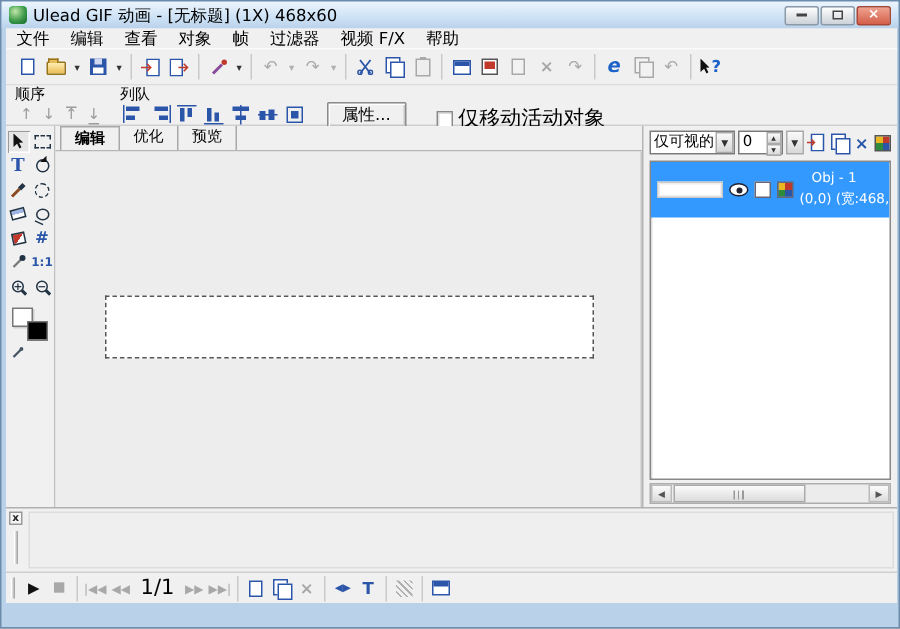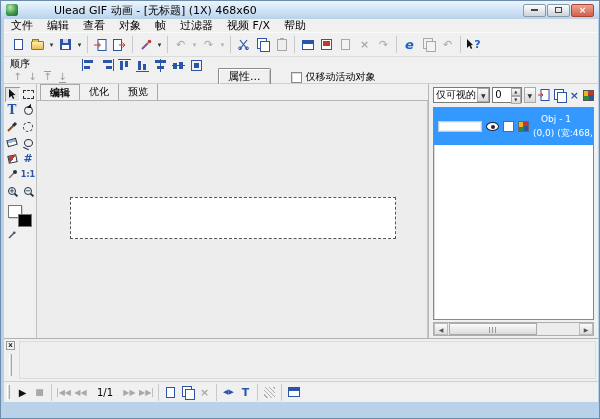--- a/index.html
+++ b/index.html
@@ -4,21 +4,21 @@
 <style>
   html,body{margin:0;padding:0;background:#888;}
   *{box-sizing:border-box;}
   .win{width:600px;height:419px;background:#b9d2ea;border:1px solid #6d8cab;position:relative;
        font-family:"DejaVu Sans",sans-serif;color:#000;overflow:hidden;}
   
   .tbar{height:18px;display:flex;align-items:center;gap:4px;padding:0 5px;font-size:11px;
         background:linear-gradient(#ecf5fd,#cfe3f6 55%,#b9d2ea);}
   .appico{width:12px;height:12px;border-radius:3px;flex:0 0 auto;
           background:radial-gradient(circle at 35% 30%,#bfe6a8,#3f9a4c 55%,#1c5c2a);box-shadow:inset 0 0 1px #0a3;}
-  .ttl{white-space:nowrap;overflow:hidden;margin-left:32px;}
+  .ttl{white-space:nowrap;overflow:hidden;}
   .wbtns{margin-left:auto;display:flex;gap:1px;}
   .wbtn{width:23px;height:13px;border:1px solid #8b9aa7;border-radius:2px;display:flex;align-items:center;
         justify-content:center;background:linear-gradient(#fdfdfd,#cdd3d9);font-size:9px;line-height:9px;color:#333;}
   .wbtn .mline{width:7px;height:2px;background:#444;}
   .wbtn .mbox{width:7px;height:6px;border:1px solid #444;}
   .wbtn.close{background:linear-gradient(#efa28f,#d4604a);border-color:#a84734;color:#fff;font-weight:bold;}
   
   .bdy{margin:0 3px;width:594px;background:#f0f0f0;}
   .menubar{height:13px;display:flex;align-items:center;font-size:11px;line-height:13px;background:#f0f0f0;}
   .mi{padding:0 7px;}
@@ -56,21 +56,21 @@
   .glab{font-size:10px;height:11px;line-height:11px;}
   .gbtn{display:flex;align-items:center;height:15px;}
   .oar{width:15px;text-align:center;color:#9b9b9b;font-size:10px;line-height:14px;position:relative;}
   .otop::after{content:"";position:absolute;top:1px;left:4px;width:7px;height:1px;background:#9b9b9b;}
   .obot::after{content:"";position:absolute;bottom:1px;left:4px;width:7px;height:1px;background:#9b9b9b;}
   .al{width:16px;height:13px;position:relative;margin:0 1px;display:inline-block;}
   .al i{position:absolute;background:#2b55a8;}
   .btn{margin:10px 0 0 12px;font-size:11px;line-height:15px;height:17px;padding:0 9px;background:#f0f0f0;
        border:1px solid #8c8c8c;border-radius:1px;box-shadow:inset 1px 1px 0 #fff,inset -1px -1px 0 #c6c6c6;
        font-family:"DejaVu Sans",sans-serif;}
-  .cbwrap{display:flex;align-items:center;gap:4px;margin:12px 0 0 20px;font-size:10px;}
+  .cbwrap{display:flex;align-items:center;gap:4px;margin:12px 0 0 20px;font-size:14px;}
   .cb{width:11px;height:11px;background:#fff;border:1px solid #8a8a8a;box-shadow:inset 1px 1px 0 #ddd;}
   
   .main{height:254px;display:flex;background:#f0f0f0;}
   .pal{width:33px;background:#f0f0f0;border-right:1px solid #c0c0c0;display:grid;
        grid-template-columns:15px 15px;gap:1px;justify-content:center;align-content:start;padding-top:3px;}
   .tool{width:15px;height:15px;display:flex;align-items:center;justify-content:center;font-size:9px;}
   .tool.active{background:#e6e6e6;box-shadow:inset 1px 1px 0 #9a9a9a,inset -1px -1px 0 #fff;}
   .dashrect{width:11px;height:9px;border:1px dashed #234;}
   .circ{width:9px;height:9px;border:1px solid #234;border-radius:50%;position:relative;}
   .circ::after{content:"";position:absolute;right:-2px;top:-2px;border:3px solid transparent;border-left-color:#111;transform:rotate(45deg);}
@@ -129,21 +129,21 @@
   .fcell{width:96px;height:39px;background:#3399ff;border:1px solid #2a7fd4;color:#fff;font-size:9px;
          display:flex;flex-direction:column;padding:1px 4px;flex:0 0 auto;}
   .fcell .fl{height:11px;line-height:11px;}
   .fcell .fthumb{height:9px;background:#fff;border:1px solid #d8d8d8;}
   .fcell .fd{text-align:center;margin-top:1px;line-height:11px;}
   .frest{flex:1;margin:1px 2px 2px 2px;background:#efefef;border:1px solid #dcdcdc;}
   
   .pbar{height:21px;display:flex;align-items:center;background:#f0f0f0;border-top:1px solid #cfcfcf;padding-left:3px;}
   .pgrip{width:3px;height:14px;border-left:1px solid #fff;border-right:1px solid #a8a8a8;background:#ddd;margin-right:4px;}
   .pb{min-width:17px;height:17px;display:flex;align-items:center;justify-content:center;font-size:8px;flex:0 0 auto;}
-  .cnt{min-width:32px;text-align:center;font-size:10px;color:#000;}
+  .cnt{min-width:32px;text-align:center;font-size:14px;color:#000;}
   
   .sbar{height:15px;background:#f0f0f0;border-top:1px solid #cfcfcf;display:flex;align-items:center;
         font-size:11px;padding-left:4px;position:relative;}
   .rgrip{position:absolute;right:-3px;bottom:0;width:13px;height:13px;
         background:repeating-linear-gradient(135deg,transparent 0 2px,#b5b5b5 2px 3px,transparent 3px 5px);
         clip-path:polygon(100% 0,100% 100%,0 100%);}
 </style>
 </head>
 <body>
 
@@ -270,20 +270,21 @@
       <div class="grp">
         <div class="glab">顺序</div>
         <div class="gbtn">
           <span class="oar">↑</span>
           <span class="oar">↓</span>
           <span class="oar otop">↑</span>
           <span class="oar obot">↓</span>
         </div>
       </div>
       <div class="grp" style="margin-left:10px">
+        <div class="glab">列队</div>
         <div class="gbtn">
           <span class="al">
               <i style="left:1px;top:0;width:1px;height:12px"></i>
               <i style="left:3px;top:1px;width:9px;height:3px"></i>
               <i style="left:3px;top:7px;width:6px;height:3px"></i>
             </span>
           <span class="al">
               <i style="right:1px;top:0;width:1px;height:12px"></i>
               <i style="right:3px;top:1px;width:9px;height:3px"></i>
               <i style="right:3px;top:7px;width:6px;height:3px"></i>

